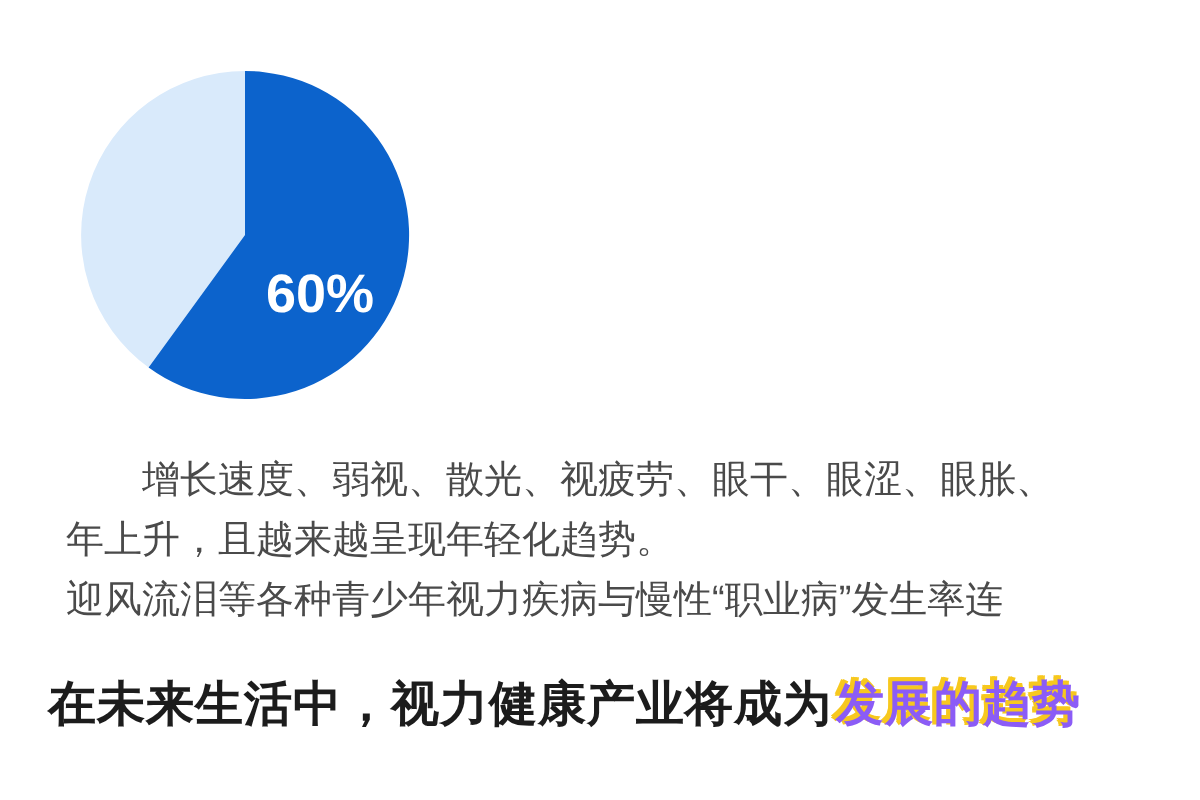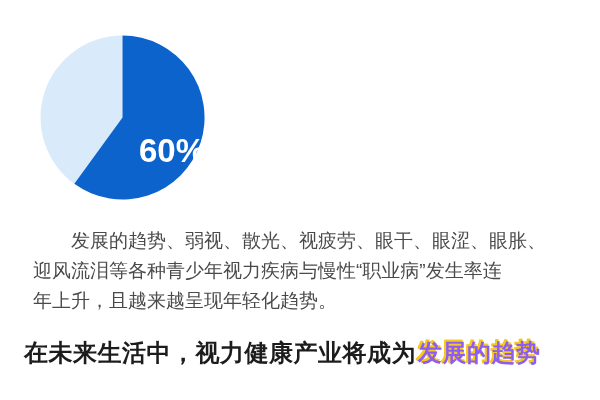--- a/index.html
+++ b/index.html
@@ -37,23 +37,23 @@
   #pie-svg {
     display: block;
     width: 167px;
     height: 167px;
   }
   #pie-label {
     position: absolute;
     left: 94px;
     top: 100px;
     width: 78px;
-    text-align: center;
+    text-align: left;
     color: #ffffff;
-    font-size: 33px;
+    font-size: 27px;
     font-weight: bold;
     letter-spacing: 0px;
     line-height: 1;
     white-space: nowrap;
   }
 
   
   #bar-chart {
     position: absolute;
     left: 236px;
@@ -146,20 +146,20 @@
 
       <path d="M 83.5 83.5 L 35.3 149.8 A 82 82 0 1 0 83.5 1.5 Z" fill="#0C63CC"></path>
     </svg>
     <span id="pie-label">60%</span>
   </div>
 
 
 </div>
 
 <div id="body-copy">
-  <span class="para-line indented">发展的趋势、弱视、散光、视疲劳、眼干、眼涩、眼胀、</span>
+  <span class="para-line indented">增长速度、弱视、散光、视疲劳、眼干、眼涩、眼胀、</span>
+  <span class="para-line">年上升，且越来越呈现年轻化趋势。</span>
   <span class="para-line">迎风流泪等各种青少年视力疾病与慢性“职业病”发生率连</span>
-  <span class="para-line">年上升，且越来越呈现年轻化趋势。</span>
 </div>
 
 <div id="headline">
   <span class="plain">在未来生活中，视力健康产业将成为</span><span class="highlight">发展的趋势</span>
 </div>
 
 </body></html>

